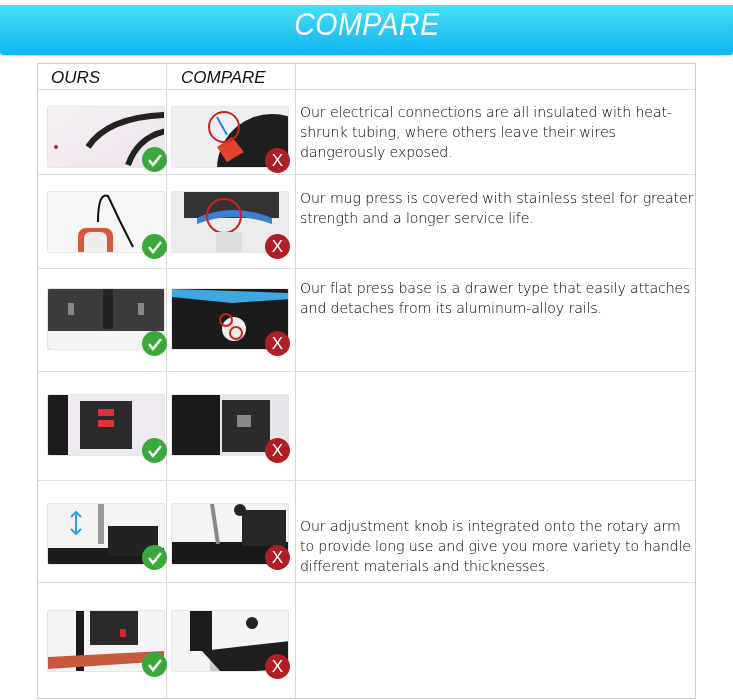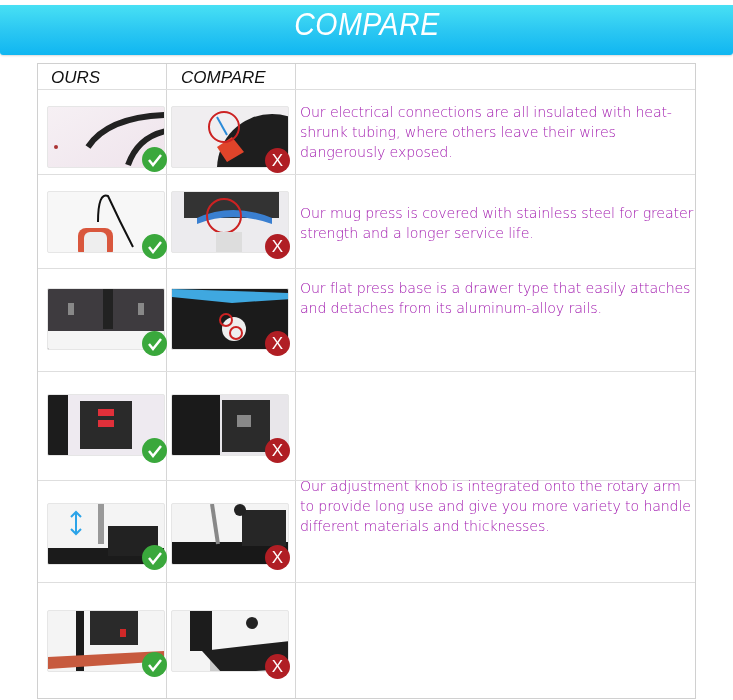--- a/index.html
+++ b/index.html
@@ -34,21 +34,21 @@
   .badge {
     position: absolute; width: 25px; height: 25px; border-radius: 50%;
     display: flex; align-items: center; justify-content: center;
     color: #fff; font-family: "Liberation Sans", sans-serif;
   }
   .badge.ok { background: #3aa83c; }
   .badge.bad { background: #b01e24; font-size: 17px; }
   .desc {
     position: absolute; left: 262px; width: 395px;
     font-family: "DejaVu Sans", sans-serif; font-weight: 300;
-    font-size: 14.2px; line-height: 20px; color: #a21caf; letter-spacing: -0.15px;
+    font-size: 14.2px; line-height: 20px; color: #000000; letter-spacing: -0.15px;
   }
 </style>
 </head>
 <body>
 
 <div class="banner">
   <span class="banner-title">COMPARE</span>
 </div>
 
 <div class="table">
@@ -101,21 +101,21 @@
     </div>
   <div class="thumb" style="left:133px;top:127px;background:#ecebee" title="uncovered-mug-press">
     <svg width="118" height="62">
         <rect x="12" y="0" width="95" height="26" fill="#333"></rect>
         <path d="M25 26 Q60 10 100 26 L100 32 Q60 18 25 32Z" fill="#3a7fd0"></path>
         <circle cx="52" cy="24" r="17" stroke="#c22" stroke-width="2" fill="none"></circle>
         <rect x="44" y="40" width="26" height="22" fill="#ddd"></rect>
       </svg>
   </div>
   <div class="badge bad" style="left:227px;top:170px">X</div>
-  <div class="desc" style="top:139px">Our mug press is covered with stainless steel for greater strength and a longer service life.</div>
+  <div class="desc" style="top:124px">Our mug press is covered with stainless steel for greater strength and a longer service life.</div>
 
   <div class="thumb" style="left:9px;top:224px;background:#3e3b3f" title="drawer-type-base-rails">
     <svg width="118" height="62">
         <rect x="0" y="42" width="118" height="20" fill="#f5f5f5"></rect>
         <rect x="55" y="0" width="10" height="40" fill="#222"></rect>
         <rect x="20" y="14" width="6" height="12" fill="#888"></rect>
         <rect x="90" y="14" width="6" height="12" fill="#888"></rect>
       </svg>
   </div>
   <div class="badge ok" style="left:104px;top:267px">
@@ -171,21 +171,21 @@
     </div>
   <div class="thumb" style="left:133px;top:439px;background:#f4f4f4" title="separate-adjustment-knob">
     <svg width="118" height="62">
         <rect x="0" y="38" width="118" height="24" fill="#181818"></rect>
         <rect x="70" y="6" width="44" height="36" fill="#262626"></rect>
         <path d="M40 0 L46 40" stroke="#888" stroke-width="4"></path>
         <circle cx="68" cy="6" r="6" fill="#222"></circle>
       </svg>
   </div>
   <div class="badge bad" style="left:227px;top:481px">X</div>
-  <div class="desc" style="top:412px">Our adjustment knob is integrated onto the rotary arm to provide long use and give you more variety to handle different materials and thicknesses.</div>
+  <div class="desc" style="top:452px">Our adjustment knob is integrated onto the rotary arm to provide long use and give you more variety to handle different materials and thicknesses.</div>
 
   <div class="thumb" style="left:9px;top:546px;background:#f4f4f4" title="aluminum-handle">
     <svg width="118" height="62">
         <rect x="28" y="0" width="8" height="62" fill="#1a1a1a"></rect>
         <rect x="42" y="0" width="48" height="34" fill="#2a2a2a"></rect>
         <rect x="72" y="18" width="6" height="8" fill="#d02828"></rect>
         <path d="M0 46 L118 40 L118 50 L0 58Z" fill="#c75a3e"></path>
       </svg>
   </div>
   <div class="badge ok" style="left:104px;top:588px">

